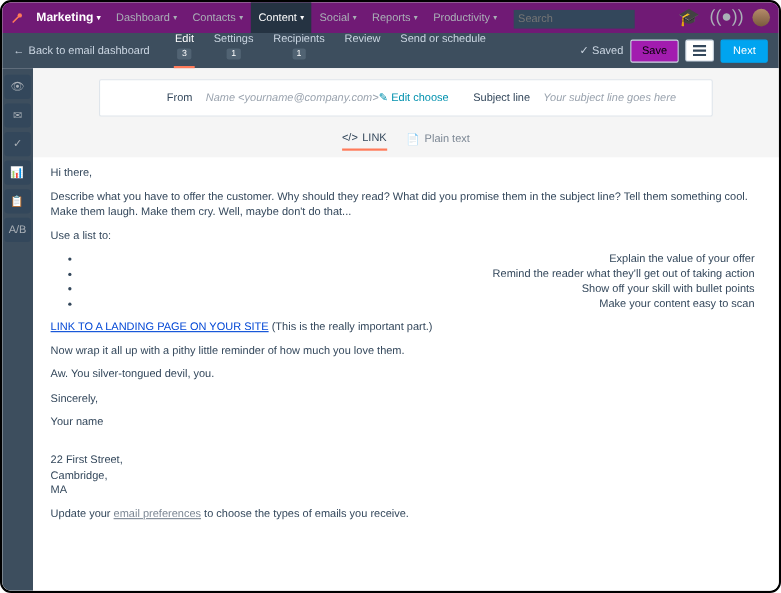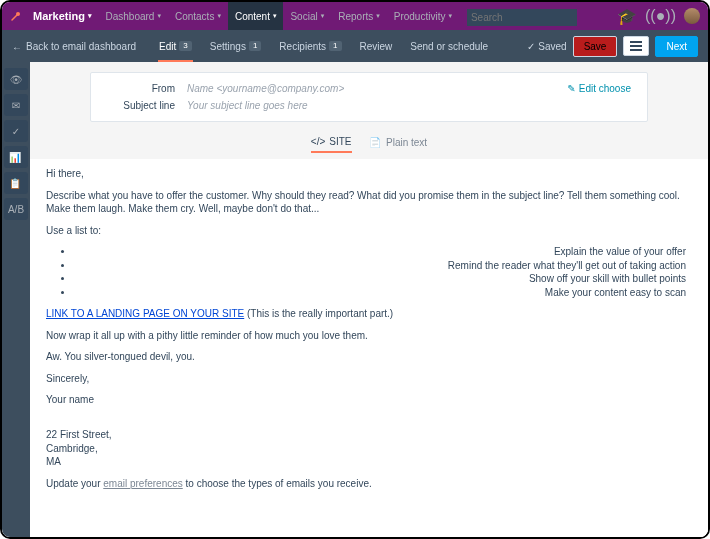--- a/index.html
+++ b/index.html
@@ -11,36 +11,36 @@
   .topnav .navitem.brand { color: #fff; font-weight: 600; font-size: 11px; }
   .topnav .caret { margin-left: 3px; font-size: 7px; }
   .topnav .search { flex: 1; margin-left: 8px; }
   .topnav .search input { background: #33475b; border: none; color: #c3c9d4; font-size: 10px; padding: 3px 4px; width: 110px; outline: none; }
   .topnav .right-icons { display: flex; align-items: center; gap: 8px; margin-left: auto; color: #aab0b7; }
   .avatar { width: 16px; height: 16px; border-radius: 50%; background: linear-gradient(#b48c6a,#7a5a3e); }
 
   .subnav { background: #3d4e5e; display: flex; align-items: center; height: 32px; padding: 0 10px; color: #cbd6e2; font-size: 10px; }
   .subnav .back { display: flex; align-items: center; gap: 4px; color: #cbd6e2; }
   .subnav .tabs { display: flex; margin-left: 14px; flex: 1; gap: 0; }
-  .subnav .tab { padding: 0 9px; height: 32px; display: flex; align-items: center; gap: 3px; cursor: pointer; position: relative; color: #cbd6e2; }
+  .subnav .tab { padding: 0 9px; height: 32px; display: flex; align-items: center; gap: 3px; cursor: pointer; position: relative; color: #cbd6e2; flex-direction: column; }
   .subnav .tab.active { color: #fff; }
   .subnav .tab.active::after { content: ""; position: absolute; left: 8px; right: 8px; bottom: 0; height: 2px; background: #ff7a59; }
   .badge { background: #516373; color: #fff; border-radius: 2px; font-size: 8px; padding: 1px 4px; line-height: 1; }
   .subnav .actions { display: flex; align-items: center; gap: 6px; }
   .saved { display: flex; align-items: center; gap: 3px; color: #cbd6e2; }
-  .btn { border: 1px solid #cbd6e2; background: #b91c1c; padding: 4px 10px; font-size: 10px; border-radius: 2px; cursor: pointer; }
+  .btn { border: 1px solid #cbd6e2; background: #a21caf; padding: 4px 10px; font-size: 10px; border-radius: 2px; cursor: pointer; }
   .btn-primary { background: #00a4f0; color: #fff; border-color: #00a4f0; }
   .btn-icon { background: #fff; border: 1px solid #cbd6e2; padding: 4px 6px; border-radius: 2px; display: inline-flex; }
 
   .workspace { display: flex; height: calc(539px - 28px - 32px - 4px); background: #f5f5f5; }
   .side { width: 28px; background: #3d4e5e; display: flex; flex-direction: column; padding-top: 6px; gap: 4px; align-items: center; }
   .side .tool { width: 24px; height: 22px; background: #33475b; border-radius: 3px; color: #aab0b7; display: flex; align-items: center; justify-content: center; font-size: 10px; cursor: pointer; }
 
   .main { flex: 1; display: flex; flex-direction: column; overflow: hidden; }
-  .headercard { margin: 10px 60px 0 60px; background: #fff; border: 1px solid #dfe5eb; border-radius: 2px; padding: 10px 16px; display: flex; flex-direction: column; gap: 6px; }
+  .headercard { margin: 10px 60px 0 60px; background: #fff; border: 1px solid #dfe5eb; border-radius: 2px; padding: 10px 16px; display: flex; gap: 6px; }
   .hrow { display: flex; align-items: center; font-size: 10px; }
   .hrow .lab { color: #33475b; width: 80px; text-align: right; padding-right: 12px; font-weight: 500; }
   .hrow .val { color: #9aa3ae; font-style: italic; flex: 1; }
   .hrow .edit { color: #0091ae; display: flex; align-items: center; gap: 3px; cursor: pointer; }
 
   .modetabs { display: flex; justify-content: center; gap: 18px; margin: 14px 0 6px 0; font-size: 10px; }
   .modetab { display: flex; align-items: center; gap: 4px; padding-bottom: 4px; color: #7c8794; cursor: pointer; }
   .modetab.active { color: #33475b; border-bottom: 2px solid #ff7a59; }
 
   .body { background: #fff; font-size: 10px; color: #33475b; padding: 8px 22px 16px 16px; line-height: 1.35; overflow: auto; flex: 1; }
@@ -154,21 +154,21 @@
       </div>
       <div class="hrow">
         <div class="lab">Subject line</div>
         <div class="val">Your subject line goes here</div>
       </div>
     </div>
 
     <div class="modetabs">
       <div class="modetab active">
         <span>&lt;/&gt;</span>
-        <span>SITE</span>
+        <span>LINK</span>
       </div>
       <div class="modetab">
         <span>📄</span>
         <span>Plain text</span>
       </div>
     </div>
 
     <div class="body">
       <p>Hi there,</p>
       <p>Describe what you have to offer the customer. Why should they read? What did you promise them in the subject line? Tell them something cool. Make them laugh. Make them cry. Well, maybe don't do that...</p>

